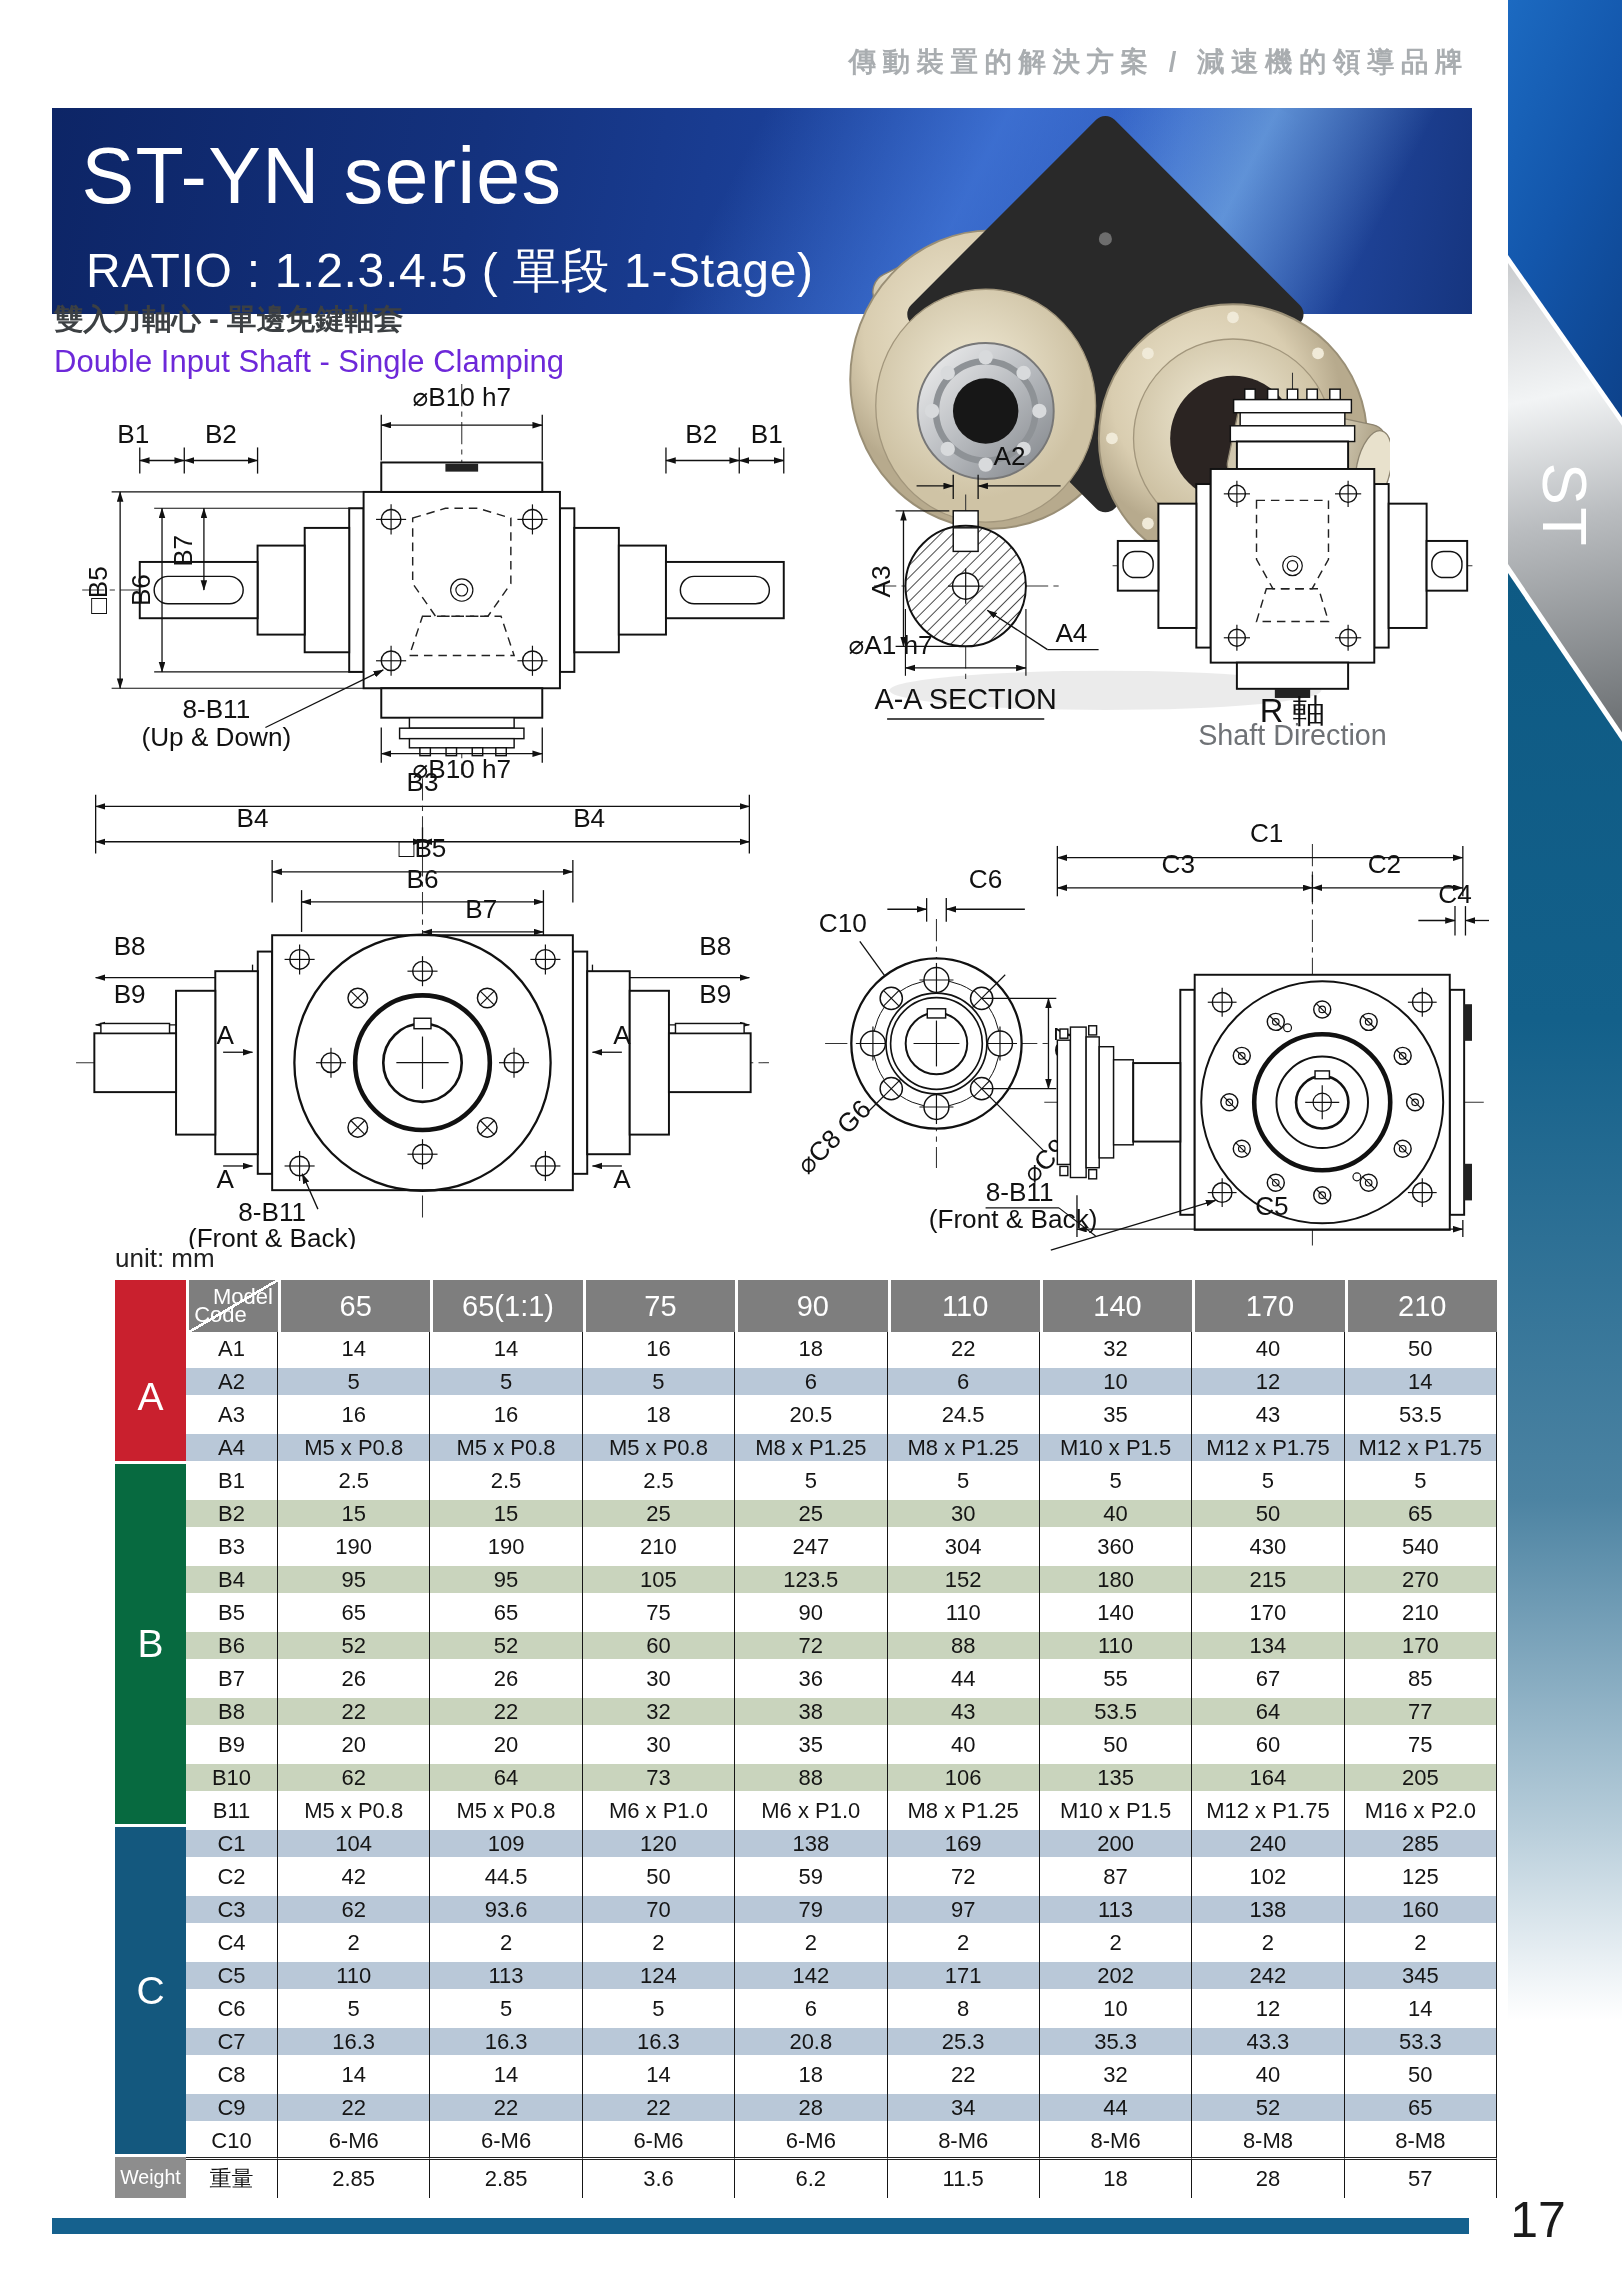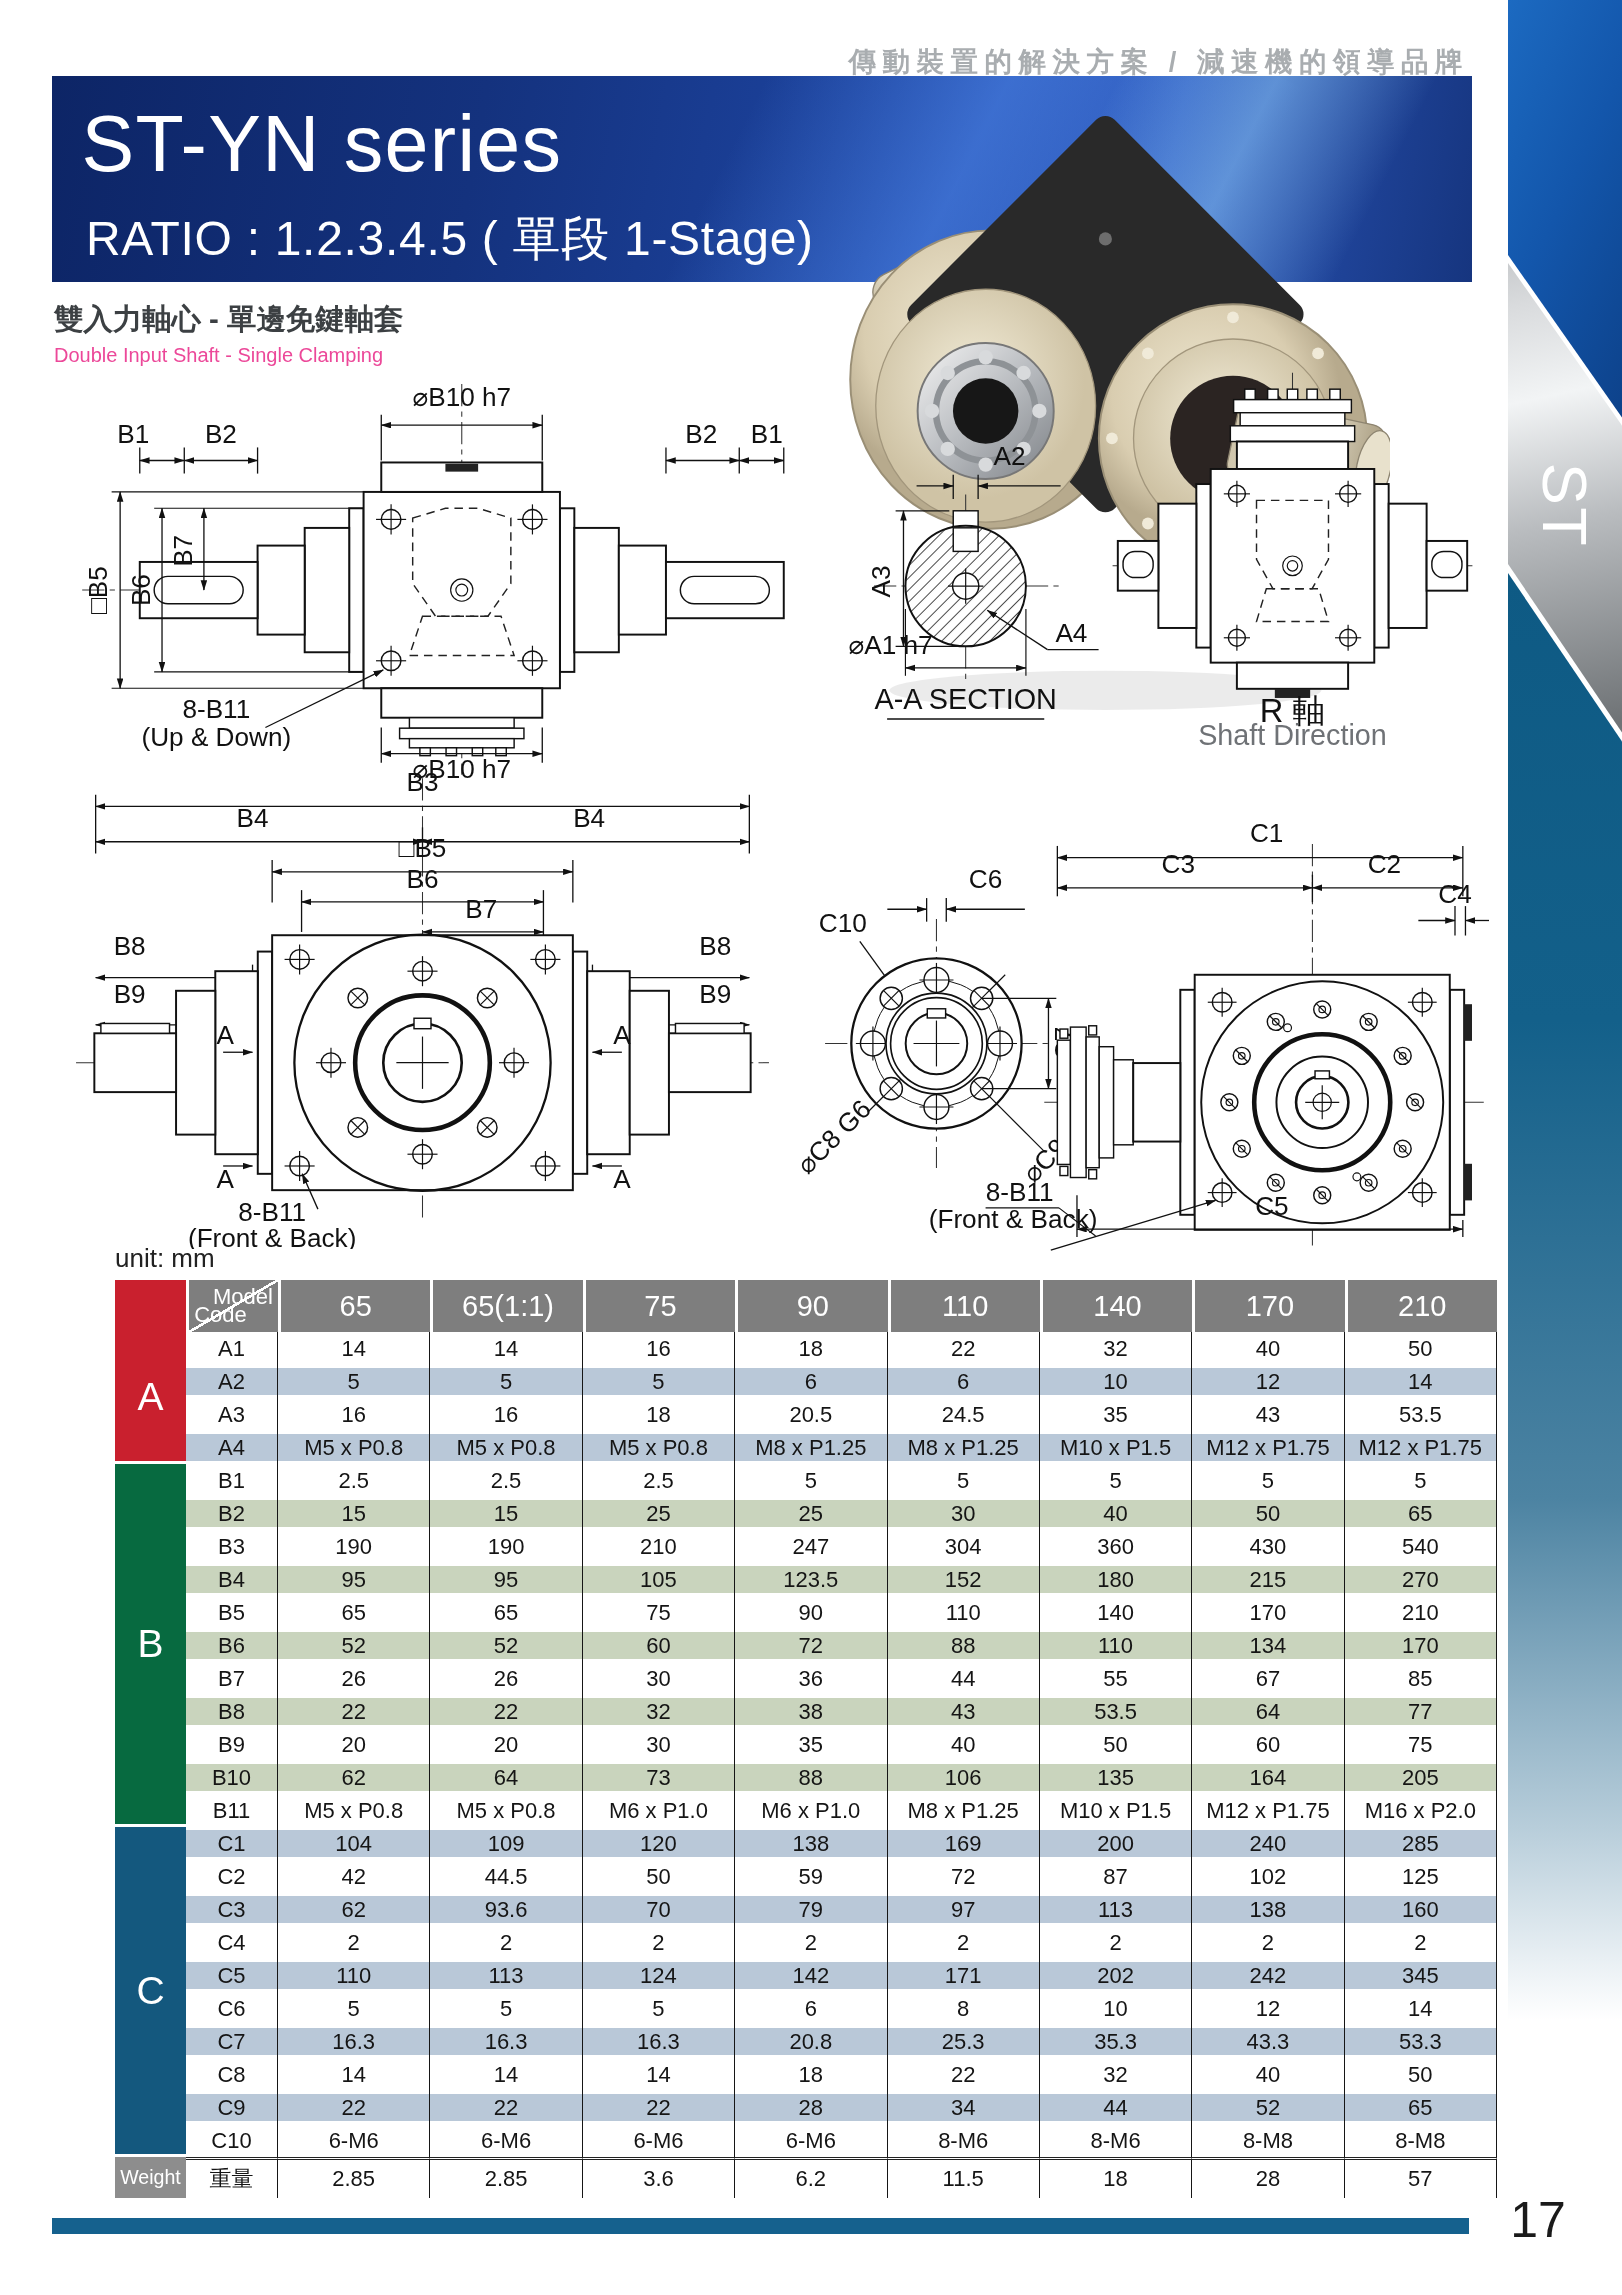--- a/index.html
+++ b/index.html
@@ -4,34 +4,34 @@
 <style>
   html,body{margin:0;padding:0;background:#fff;}
   body{font-family:"Liberation Sans","DejaVu Sans",sans-serif;color:#111;}
   .page{position:relative;width:1623px;height:2295px;background:#fff;overflow:hidden;}
 
   
   .tagline{position:absolute;top:44px;left:0;width:1469px;text-align:right;
     font-size:27.5px;font-weight:600;letter-spacing:6.5px;color:#a9adb0;}
 
   
-  .banner{position:absolute;left:52px;top:76px;width:1420px;height:206px;overflow:hidden;
+  .banner{position:absolute;left:52px;top:108px;width:1420px;height:206px;overflow:hidden;
     background:linear-gradient(100deg,#0d2566 0%,#14327e 30%,#1d44a0 58%,#2a55b8 78%,#16357f 100%);}
   .banner .streak1{position:absolute;left:48%;top:-60%;width:34%;height:240%;
     transform:rotate(27deg);
     background:linear-gradient(90deg,rgba(90,150,255,0) 0%,rgba(92,154,255,.45) 45%,rgba(30,80,180,0) 100%);}
   .banner .streak2{position:absolute;left:72%;top:-60%;width:20%;height:240%;
     transform:rotate(27deg);
     background:linear-gradient(90deg,rgba(140,200,255,0) 0%,rgba(150,210,255,.5) 50%,rgba(30,80,180,0) 100%);}
   .banner-title{position:absolute;left:29.4px;top:22px;font-size:79px;color:#fff;letter-spacing:1.3px;}
   .banner-sub{position:absolute;left:34px;top:131px;font-size:48px;color:#fff;letter-spacing:0.7px;}
 
   
   .intro-zh{position:absolute;left:54px;top:300px;font-size:29.4px;font-weight:600;color:#3c4043;}
-  .intro-en{position:absolute;left:54px;top:344px;font-size:20px;color:#ec4899;}
+  .intro-en{position:absolute;left:54px;top:344px;font-size:31px;color:#6d28d9;}
 
   
   .side{position:absolute;right:0;top:0;width:115px;height:2295px;}
   .side .blue{position:absolute;top:0;left:0;width:115px;height:458px;
     background:linear-gradient(115deg,#1c6ac1 0%,#1356ab 45%,#0c3f86 100%);
     clip-path:polygon(0 0,100% 0,100% 419px,0 255px);}
   .side .silver{position:absolute;top:0;left:0;width:115px;height:785px;
     background:linear-gradient(168deg,#8f9396 12%,#d9dbdd 38%,#f2f4f5 50%,#b9bcbf 66%,#6f7376 92%);
     clip-path:polygon(0 263px,100% 427px,100% 734px,0 564px);}
   .side .teal{position:absolute;top:573px;left:0;width:115px;height:1492px;

